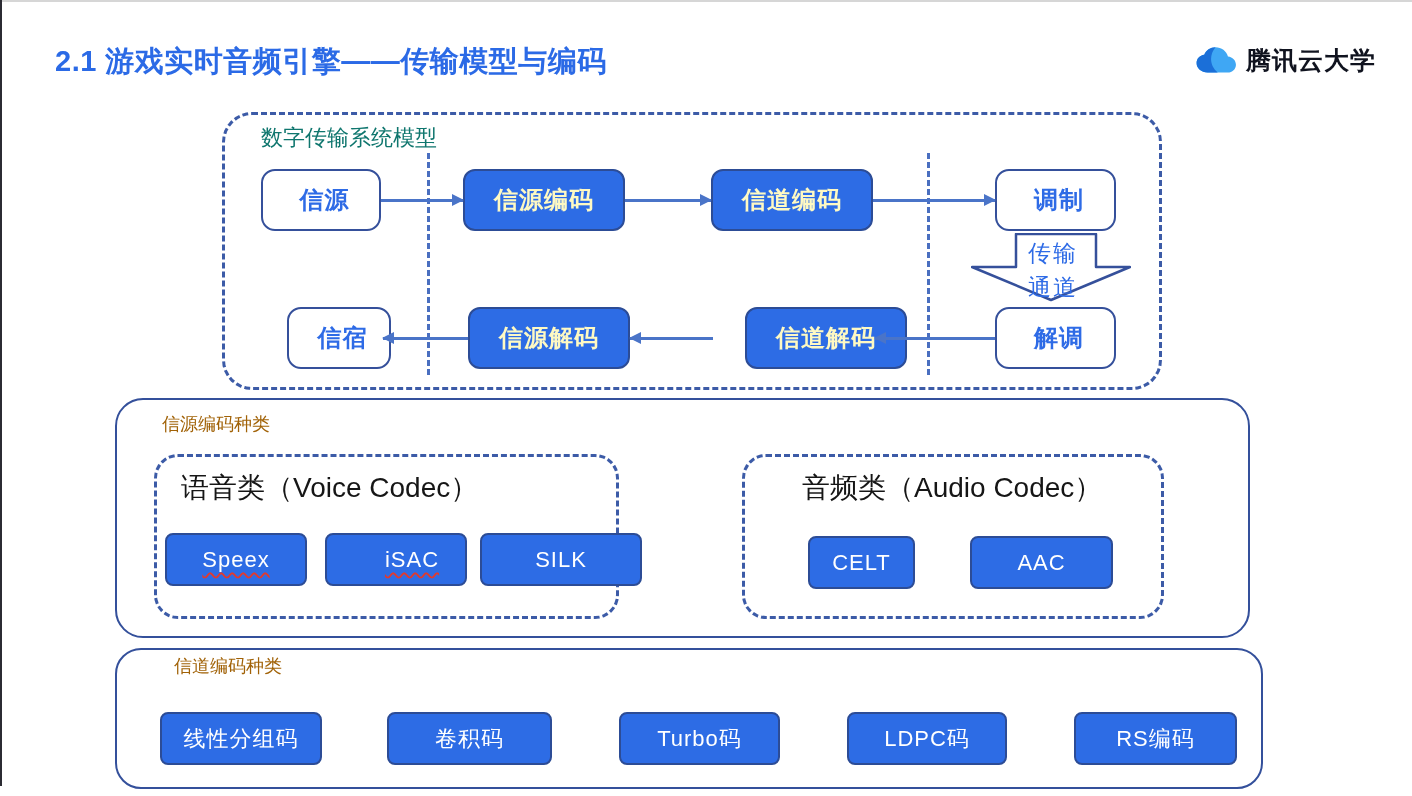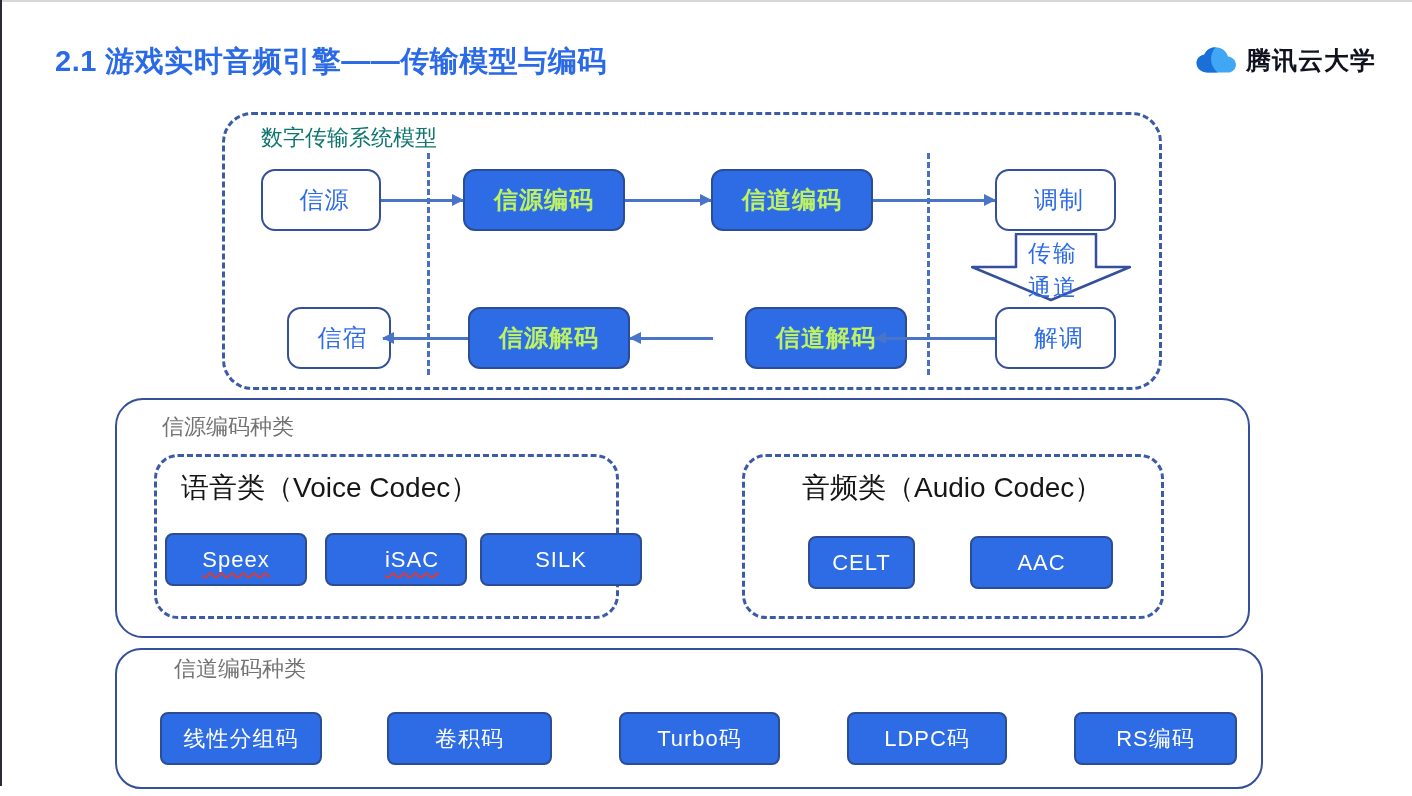--- a/index.html
+++ b/index.html
@@ -19,22 +19,22 @@
   
   .model-panel { position:absolute; left:222px; top:112px; width:940px; height:278px;
                  border:3px dashed #3c5ba7; border-radius:30px; }
   .model-title { position:absolute; left:36px; top:8px; font-size:22px; color:#0f766e; }
 
   .vdash { position:absolute; top:38px; height:222px; width:0; border-left:3px dashed #4a6fc0; }
   .vdash1 { left:202px; } .vdash2 { left:702px; }
 
   .node { position:absolute; height:62px; display:flex; align-items:center; justify-content:center;
           font-size:24px; border-radius:14px; letter-spacing:1px; }
-  .node-outline { background:#fff; border:2.5px solid #35509b; color:#2e6be6; font-weight:400;padding-left:7px; }
-  .node-filled  { background:#2d6ce5; border:2.5px solid #2c4c96; color:#bef264; font-weight:600;
+  .node-outline { background:#fff; border:2.5px solid #35509b; color:#2e6be6; font-weight:700;padding-left:7px; }
+  .node-filled  { background:#2d6ce5; border:2.5px solid #2c4c96; color:#fef9c3; font-weight:600;
                   border-radius:12px; }
 
   .row1 { top:54px; } .row2 { top:192px; }
   .n-source   { left:36px;  width:120px; }
   .n-srcenc   { left:238px; width:162px; }
   .n-chenc    { left:486px; width:162px; }
   .n-mod      { left:770px; width:121px; }
   .n-sink     { left:38px;  width:104px;margin-left:24px; }
   .n-srcdec   { left:243px; width:162px; }
   .n-chdec    { left:488px; width:162px;margin-left:32px; }
@@ -54,21 +54,21 @@
   .a5 { left:405px; width:83px; }
   .a6 { left:158px; width:85px; }
 
   .block-arrow { position:absolute; left:746px; top:118px; width:160px; height:70px; }
   .channel-label { position:absolute; left:768px; top:121px; width:120px; text-align:center;
                    font-size:23px; line-height:34px; color:#2e6be6; z-index:2; letter-spacing:2px; }
 
   
   .src-panel { position:absolute; left:115px; top:398px; width:1135px; height:240px;
                border:2.5px solid #34509b; border-radius:28px; }
-  .panel-title { position:absolute; font-size:22px; color:#737373; }
+  .panel-title { position:absolute; font-size:18px; color:#a16207; }
   .src-title { left:45px; top:12px; }
 
   .dash-group { position:absolute; top:54px; height:165px; border:3px dashed #3c5ba7;
                 border-radius:24px; }
   .voice-group { left:37px;  width:465px; }
   .audio-group { left:625px; width:422px; }
   .group-title { position:absolute; top:12px; font-size:28px; color:#161616; }
   .voice-title { left:24px; }
   .audio-title { left:57px; }
 

